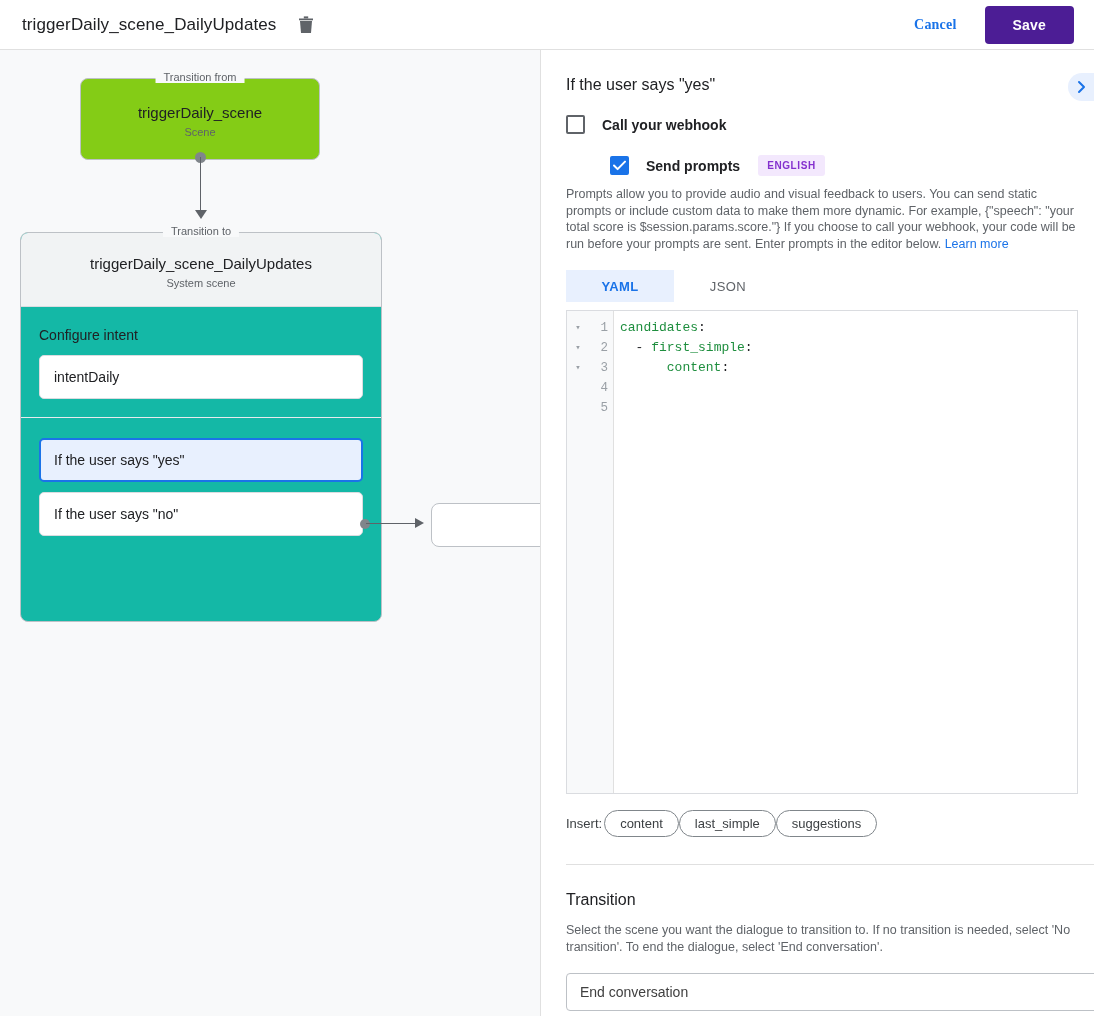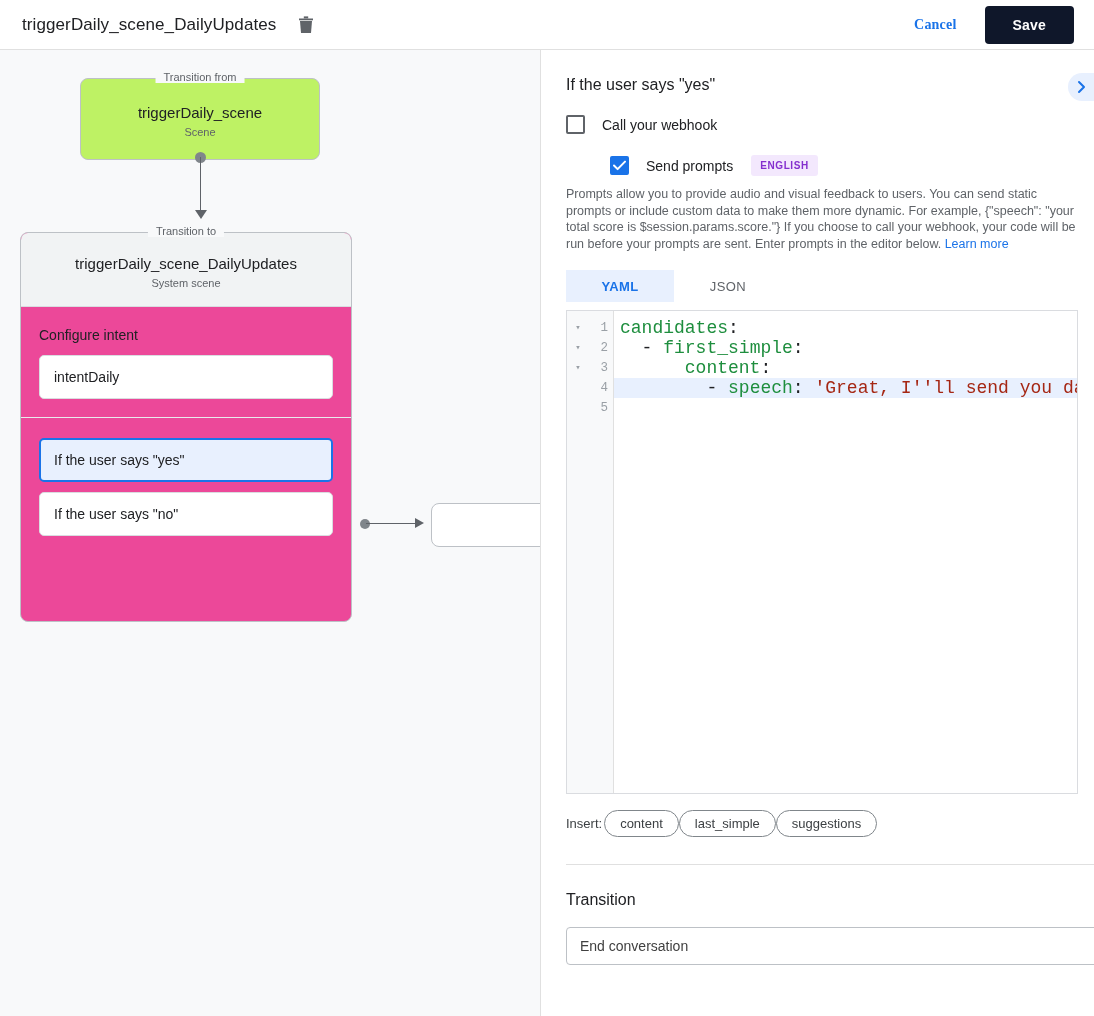--- a/index.html
+++ b/index.html
@@ -33,39 +33,39 @@
     margin-right: 20px;
   }
   #cancel-btn {
     font-size: 14px; font-weight: bold; color: #1a73e8;
     background: none; border: none; cursor: pointer;
     padding: 9px 14px; border-radius: 4px; letter-spacing: .2px;
     font-family: Liberation Serif, serif;
   }
   #save-btn {
     font-size: 14px; font-weight: bold; color: #fff;
-    background: #0f172a; border: none; cursor: pointer;
+    background: #4c1d95; border: none; cursor: pointer;
     padding: 11px 28px; border-radius: 4px; letter-spacing: .2px;
     font-family: "Liberation Sans", sans-serif;
   }
 
   
   #graph-panel {
     position: absolute; left: 0; top: 50px;
     width: 541px; height: 966px;
     background: #f8f9fa;
     border-right: 1px solid #e0e0e0;
     overflow: hidden;
   }
 
   .fieldset-box {
     position: absolute;
     border: 1px solid #bdc1c6;
     border-radius: 8px;
-    background: #bef264;
+    background: #84cc16;
   }
   .fieldset-legend {
     position: absolute;
     top: -8px;
     background: #f8f9fa;
     padding: 0 8px;
     font-size: 11px;
     color: #5f6368;
     left: 50%; transform: translateX(-50%);
     white-space: nowrap;
@@ -94,22 +94,22 @@
   }
   #conn-arrow {
     position: absolute; left: 195px; top: 160px;
     width: 0; height: 0;
     border-left: 6px solid transparent;
     border-right: 6px solid transparent;
     border-top: 9px solid #5f6368;
   }
 
   #node-to {
-    left: 20px; top: 182px; width: 332px; height: 390px;
-    background: #ec4899;
+    left: 20px; top: 182px; width: 362px; height: 390px;
+    background: #14b8a6;
   }
   #node-to-head {
     background: #f1f3f4;
     border-radius: 7px 7px 0 0;
     height: 74px;
     border-bottom: 1px solid #dadce0;
   }
   #node-to-head .n-title {
     text-align: center; padding-top: 22px;
     font-size: 15px; color: #202124;
@@ -190,21 +190,21 @@
   .chk-box {
     width: 19px; height: 19px;
     border: 2px solid #5f6368; border-radius: 2px;
     background: #fff; flex: 0 0 auto;
   }
   .chk-box.checked {
     background: #1a73e8; border-color: #1a73e8;
     display: flex; align-items: center; justify-content: center;
   }
   .chk-label {
-    margin-left: 17px; font-size: 14px; font-weight: normal; color: #202124;
+    margin-left: 17px; font-size: 14px; font-weight: bold; color: #202124;
   }
   #lang-badge {
     margin-left: 18px;
     background: #f3e8fd; color: #8430ce;
     font-size: 10px; font-weight: bold; letter-spacing: .6px;
     padding: 5px 9px; border-radius: 3px;
   }
 
   #prompts-desc {
     margin: 10px 24px 0 24px;
@@ -246,21 +246,21 @@
   }
   #code-col {
     flex: 1; background: #fff;
     border-left: 1px solid #e0e0e0;
     padding-top: 7px;
     position: relative;
     overflow: hidden;
   }
   .ed-line {
     height: 20px; line-height: 20px;
-    font-family: "Liberation Mono", monospace; font-size: 18px;
+    font-family: "Liberation Mono", monospace; font-size: 13px;
   }
   #fold-col .ed-line { color: #9aa0a6; font-size: 9px; text-align: center; }
   #num-col .ed-line { color: #9aa0a6; padding-right: 5px; font-size: 12.5px; }
   #code-col .ed-line { color: #202124; padding-left: 6px; white-space: pre; }
   #code-col .ed-line.hl { background: #e8f0fe; }
   .tk-key { color: #1e8e3e; }
   .tk-punc { color: #202124; }
   .tk-str { color: #a52714; }
 
   #insert-row {
@@ -404,32 +404,32 @@
       <div class="ed-line">1</div>
       <div class="ed-line">2</div>
       <div class="ed-line">3</div>
       <div class="ed-line">4</div>
       <div class="ed-line">5</div>
     </div>
     <div id="code-col">
       <div class="ed-line"><span class="tk-key">candidates</span><span class="tk-punc">:</span></div>
       <div class="ed-line"><span class="tk-punc">  - </span><span class="tk-key">first_simple</span><span class="tk-punc">:</span></div>
       <div class="ed-line"><span class="tk-punc">      </span><span class="tk-key">content</span><span class="tk-punc">:</span></div>
-      <div class="ed-line hl"><span class="tk-punc">        - </span><span class="tk-key">speech</span><span class="tk-punc">: </span><span class="tk-str">'Great, I''ll send you daily updates.</span></div>
       <div class="ed-line"></div>
     </div>
   </div>
 
   <div id="insert-row">
     <span id="insert-label">Insert:</span>
     <button class="chip">content</button>
     <button class="chip">last_simple</button>
     <button class="chip">suggestions</button>
   </div>
 
   <div id="section-divider"></div>
 
   <div id="transition-title">Transition</div>
+  <div id="transition-desc">Select the scene you want the dialogue to transition to. If no transition is needed, select 'No transition'. To end the dialogue, select 'End conversation'.</div>
   <div id="transition-select">
     <span>End conversation</span>
     <span class="caret"></span>
   </div>
 </div>
 
 </body></html>

